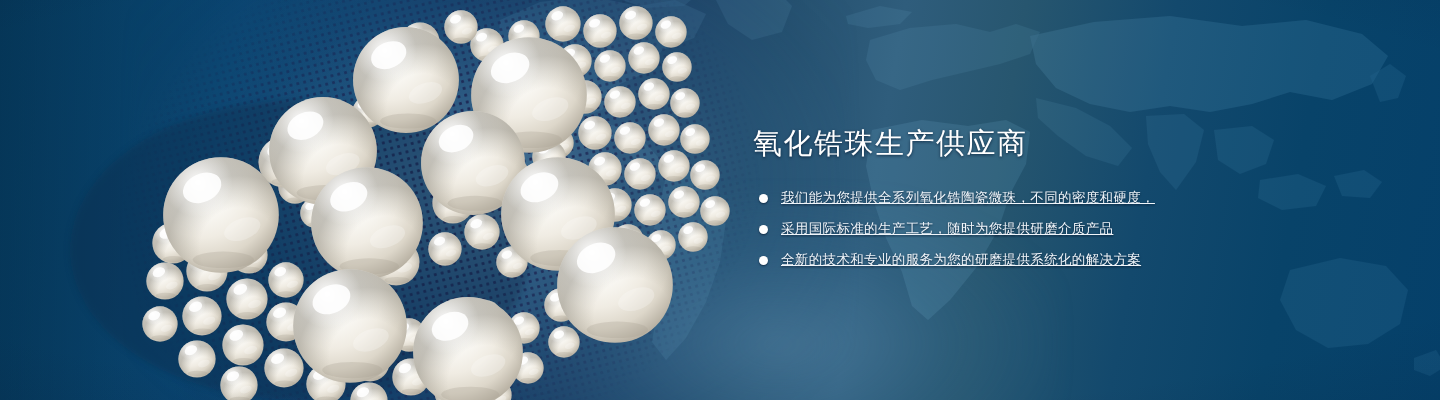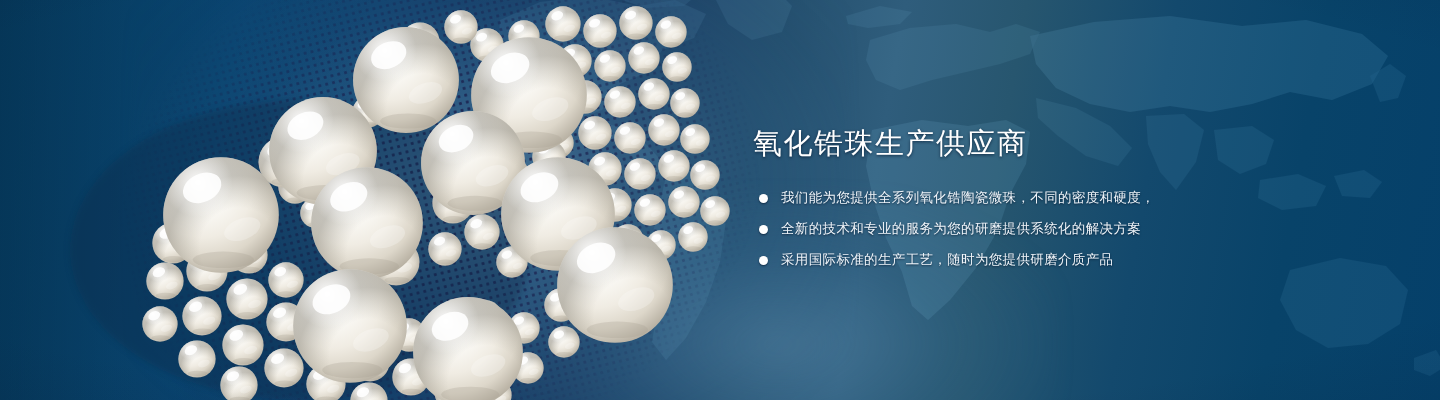--- a/index.html
+++ b/index.html
@@ -163,21 +163,21 @@
   .bullet-dot {
     position: absolute;
     left: 6px;
     top: 7px;
     width: 9px;
     height: 9px;
     border-radius: 50%;
     background: #ffffff;
     box-shadow: 0 1px 2px rgba(0,16,36,0.6);
   }
-  .bullet-line { display: block; }
+  .bullet-line { display: block; text-decoration: underline; }
 </style>
 </head>
 <body>
 
 <div class="banner">
 
   <div class="bg-base"></div>
   <div class="bg-glow"></div>
   <div class="bg-glow-2"></div>
   <div class="bg-dark-left"></div>
@@ -388,22 +388,22 @@
   <div class="copy">
     <h1 class="headline">氧化锆珠生产供应商</h1>
 
     <ul class="bullets">
       <li class="bullet-item">
         <span class="bullet-dot"></span>
         <span class="bullet-line">我们能为您提供全系列氧化锆陶瓷微珠，不同的密度和硬度，</span>
       </li>
       <li class="bullet-item">
         <span class="bullet-dot"></span>
-        <span class="bullet-line">全新的技术和专业的服务为您的研磨提供系统化的解决方案</span>
+        <span class="bullet-line">采用国际标准的生产工艺，随时为您提供研磨介质产品</span>
       </li>
       <li class="bullet-item">
         <span class="bullet-dot"></span>
-        <span class="bullet-line">采用国际标准的生产工艺，随时为您提供研磨介质产品</span>
+        <span class="bullet-line">全新的技术和专业的服务为您的研磨提供系统化的解决方案</span>
       </li>
     </ul>
   </div>
 
 </div>
 
 </body></html>

